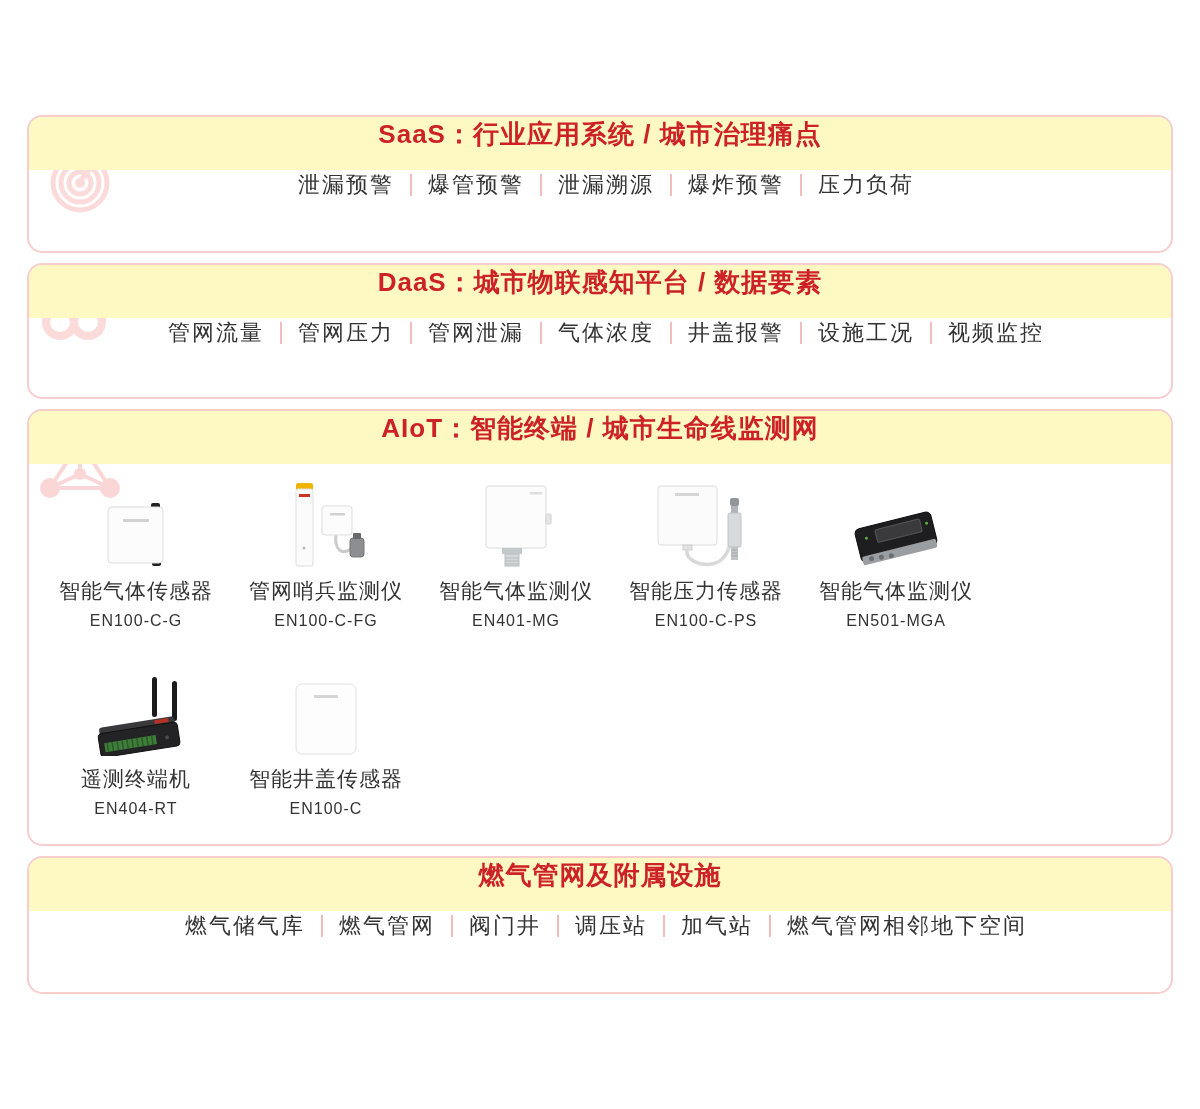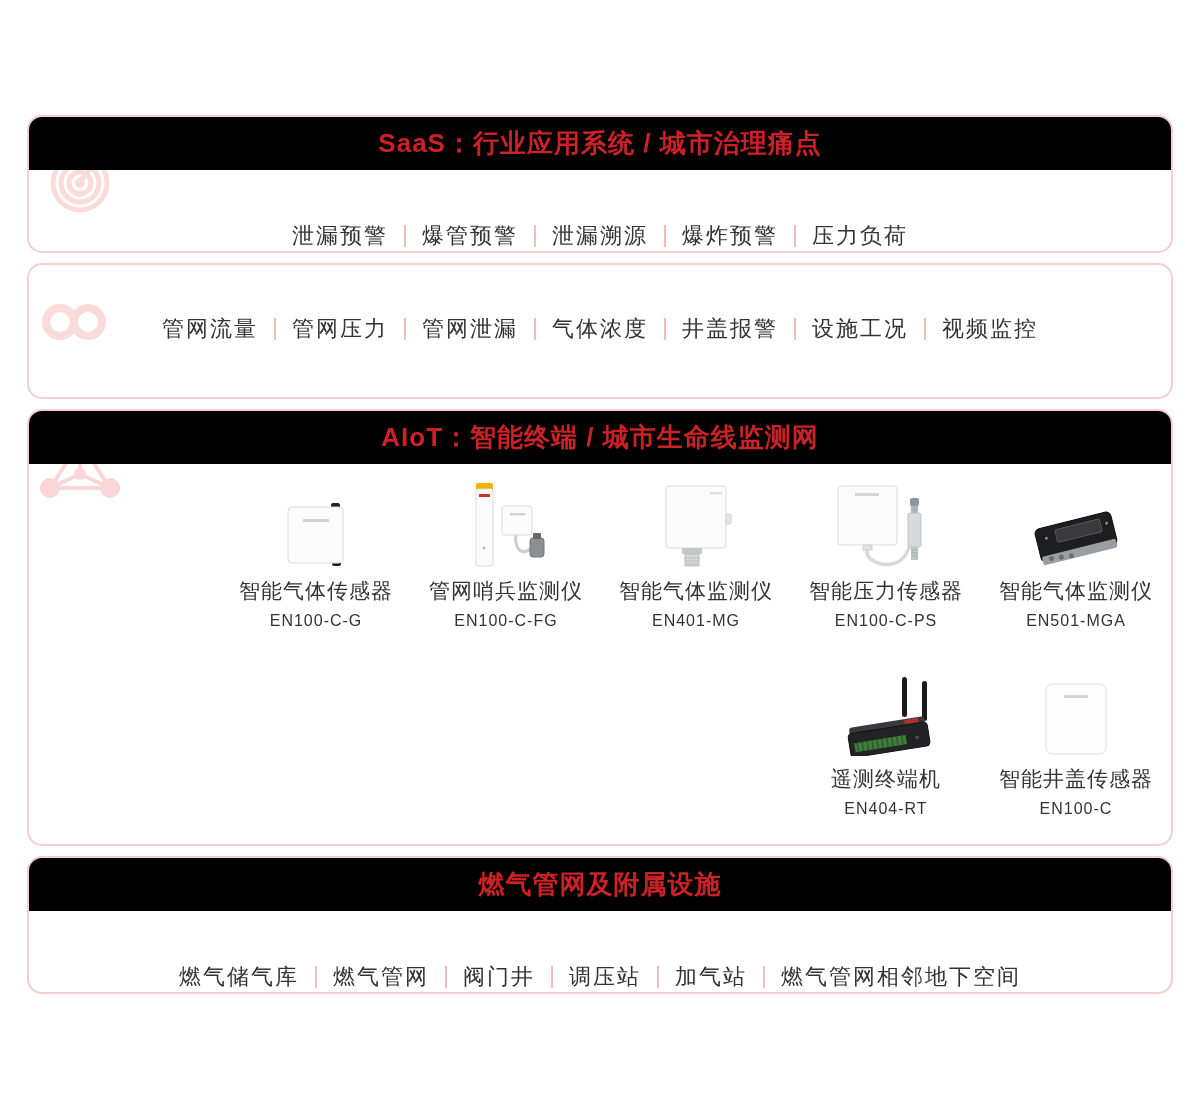--- a/index.html
+++ b/index.html
@@ -1,22 +1,22 @@
 <!DOCTYPE html>
 <html><head>
 <meta charset="utf-8">
 <style>
   * { margin:0; padding:0; box-sizing:border-box; }
   body { width:1200px; height:1109px; background:#ffffff; font-family:"Liberation Sans", sans-serif; }
   .page { position:relative; width:1200px; height:1109px; overflow:hidden; }
   .stack { position:absolute; left:27px; top:115px; width:1146px; display:flex; flex-direction:column; gap:10px; }
   .card { position:relative; background:#fff; border:2px solid #f7cdcd; border-radius:15px; overflow:hidden; }
-  .card-header { position:relative; height:53px; background:#000000; display:flex; align-items:center; justify-content:center; z-index:2; }
+  .card-header { position:relative; height:53px; background:#fef9c3; display:flex; align-items:flex-start; justify-content:center; z-index:2; }
   .card-title { font-size:26px; font-weight:700; color:#cc2127; letter-spacing:1px; }
-  .card-body { position:relative; display:flex; align-items:flex-end; justify-content:center; z-index:2; }
+  .card-body { position:relative; display:flex; align-items:flex-start; justify-content:center; z-index:2;padding-left:12px; }
   .h138 { height:138px; } .h138 .card-body { height:81px; }
   .h136 { height:136px; } .h136 .card-body { height:79px;border-radius:23px; }
   .h437 { height:437px; } .h437 .card-body { height:299px; flex-direction:column; justify-content:flex-start; padding-top:16px; }
   .chip-row { display:flex; align-items:center; gap:16px; font-size:22px; color:#333; letter-spacing:2px; white-space:nowrap; }
   .divider { width:2px; height:22px; background:#f3bcbc; flex:none; }
   .bg-icon { position:absolute; z-index:1; pointer-events:none; }
   .icon-radar { left:13px; top:24px; }
   .icon-infinity { left:12px; top:36px; }
   .icon-network { left:10px; top:18px; }
   .products-row { display:flex; justify-content:center; }
@@ -57,20 +57,23 @@
           <span>压力负荷</span>
         </div>
       </div>
     </section>
 
     <section class="card h136">
       <svg class="bg-icon icon-infinity" width="68" height="42" viewBox="0 0 68 42" fill="none">
         <circle cx="19" cy="21" r="14" stroke="#fbdada" stroke-width="8"></circle>
         <circle cx="47" cy="21" r="14" stroke="#fbdada" stroke-width="8"></circle>
       </svg>
+      <div class="card-header">
+        <div class="card-title">DaaS：城市物联感知平台 / 数据要素</div>
+      </div>
       <div class="card-body">
         <div class="chip-row">
           <span>管网流量</span>
           <span class="divider"></span>
           <span>管网压力</span>
           <span class="divider"></span>
           <span>管网泄漏</span>
           <span class="divider"></span>
           <span>气体浓度</span>
           <span class="divider"></span>

